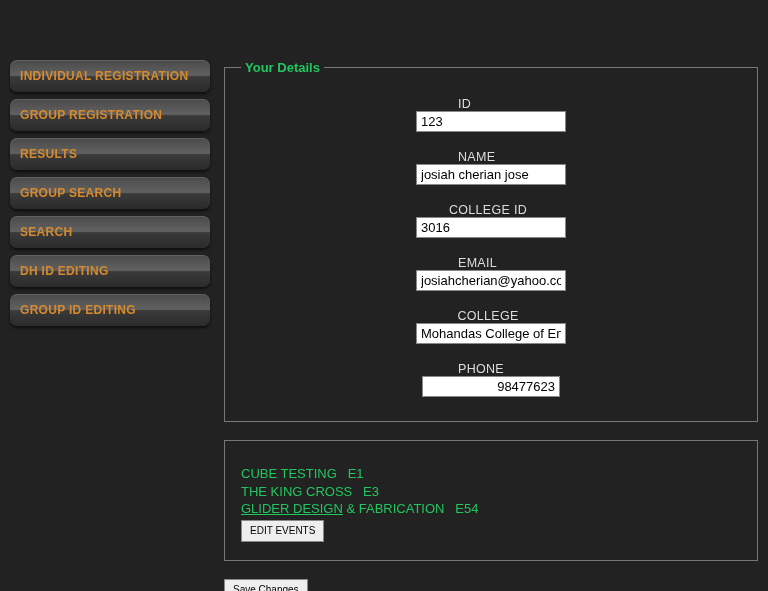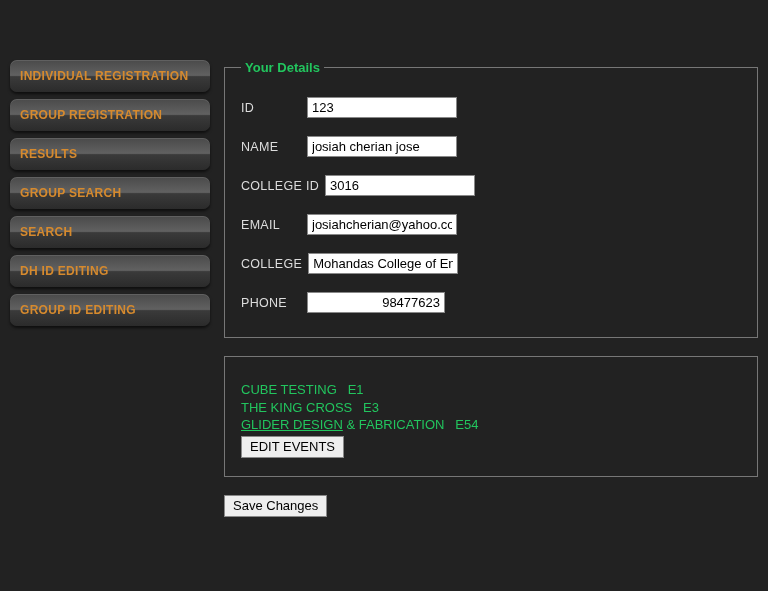--- a/index.html
+++ b/index.html
@@ -50,20 +50,21 @@
     font-size: 13px;
     font-weight: bold;
     padding: 0 4px;
   }
   .row {
     display: flex;
     align-items: center;
     margin: 8px 0 18px 0;
     font-size: 12.5px;
     color: #ddd;
+    flex-direction: column;
   }
   .row label {
     min-width: 60px;
     margin-right: 6px;
     letter-spacing: 0.3px;
   }
   .row input {
     height: 21px;
     border: 1px solid #888;
     background: #fff;
@@ -85,21 +86,21 @@
     color: #22c55e;
     line-height: 1.35;
     margin-top: 10px;
     margin-bottom: 2px;
   }
   .underlined { text-decoration: underline; }
   .btn {
     background: #eee;
     border: 1px solid #888;
     color: #000;
-    font-size: 13px;
+    font-size: 10px;
     height: 22px;
     padding: 0 8px;
     cursor: pointer;
     font-family: Arial, Helvetica, sans-serif;
   }
   .edit-events-wrap { margin-top: 2px; }
   .save-wrap { margin-top: 6px; }
 </style>
 </head>
 <body>

